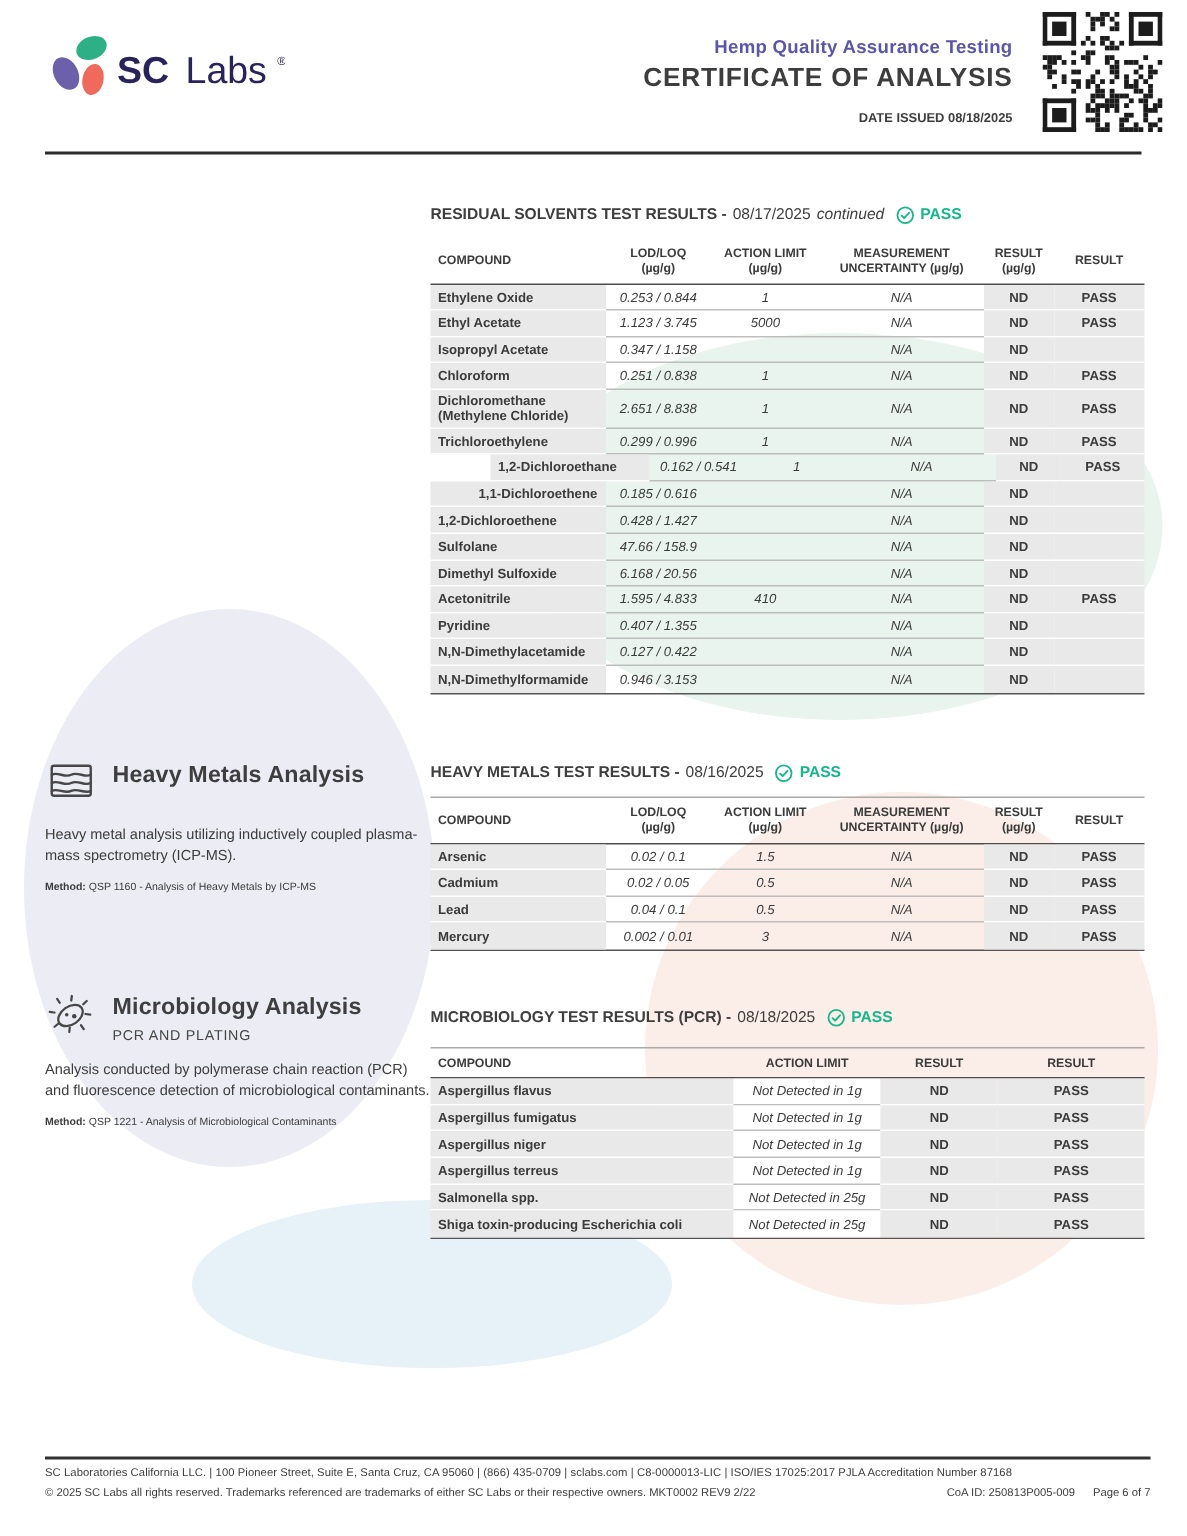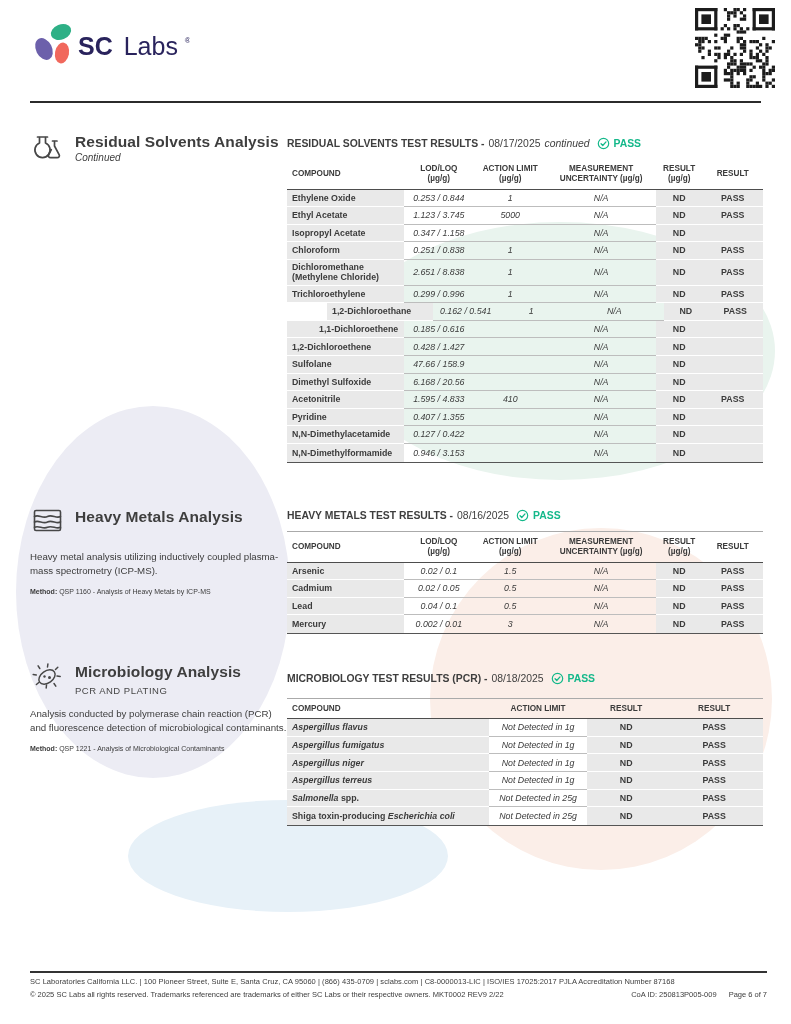--- a/index.html
+++ b/index.html
@@ -50,21 +50,21 @@
   .tc{box-sizing:border-box;display:flex;align-items:center;padding:2px 5px;font-size:8.8px;
       line-height:1.18;min-height:17.6px;color:#3b3b3b;}
   .tc.center{justify-content:center;text-align:center;}
   .tc.g{background:#e9e9e9;border-bottom:1.8px solid #fff;}
   .tc.m{border-bottom:1px solid #bdbdbd;}
   .tc.wbg{background:#fff;}
   .tc.b{font-weight:bold;}
   .tc.it{font-style:italic;}
   .tc.pre{white-space:pre-line;}
   .t-row.last .tc{border-bottom:none;}
-  .segi{font-style:italic;}
+  .segi{}
 
   
   #sec-solv-left{top:128px;left:30px;width:252px;}
   #sec-solv-right{top:137px;left:287px;width:476px;}
   #sec-met-left{top:503px;left:30px;width:252px;}
   #sec-met-right{top:509px;left:287px;width:476px;}
   #sec-mic-left{top:658px;left:30px;width:260px;}
   #sec-mic-right{top:672px;left:287px;width:476px;}
   #sec-mic-right .dtable{margin-top:13px;}
 
@@ -91,20 +91,25 @@
         <ellipse cx="14" cy="31" rx="8" ry="11.5" transform="rotate(-27 14 31)" fill="#6c60ab"></ellipse>
         <ellipse cx="31" cy="14" rx="10.5" ry="7.5" transform="rotate(-22 31 14)" fill="#2eb086"></ellipse>
         <ellipse cx="32" cy="35" rx="7" ry="10.5" transform="rotate(11 32 35)" fill="#f1685c"></ellipse>
       </g>
       <text x="48" y="37" fill="#29235c" font-family="Liberation Sans, sans-serif" font-size="25">
         <tspan font-weight="bold">SC</tspan>
         <tspan dx="4">Labs</tspan>
         <tspan dy="-12" font-size="8">®</tspan>
       </text>
     </svg>
+    <div id="hdr-right">
+      <div class="hdr-program">Hemp Quality Assurance Testing</div>
+      <div class="hdr-doc">CERTIFICATE OF ANALYSIS</div>
+      <div class="hdr-date">DATE ISSUED 08/18/2025</div>
+    </div>
     <div id="qr"><svg width="80" height="80" viewBox="0 0 25 25">
           <rect x="0" y="0" width="7" height="1" fill="#1c1c1c"></rect>
           <rect x="0" y="6" width="7" height="1" fill="#1c1c1c"></rect>
           <rect x="0" y="0" width="1" height="7" fill="#1c1c1c"></rect>
           <rect x="6" y="0" width="1" height="7" fill="#1c1c1c"></rect>
           <rect x="2" y="2" width="3" height="3" fill="#1c1c1c"></rect>
           <rect x="18" y="0" width="7" height="1" fill="#1c1c1c"></rect>
           <rect x="18" y="6" width="7" height="1" fill="#1c1c1c"></rect>
           <rect x="18" y="0" width="1" height="7" fill="#1c1c1c"></rect>
           <rect x="24" y="0" width="1" height="7" fill="#1c1c1c"></rect>
@@ -269,36 +274,20 @@
           <rect x="17" y="24" width="1" height="1" fill="#1c1c1c"></rect>
           <rect x="18" y="24" width="1" height="1" fill="#1c1c1c"></rect>
           <rect x="19" y="24" width="1" height="1" fill="#1c1c1c"></rect>
           <rect x="20" y="24" width="1" height="1" fill="#1c1c1c"></rect>
           <rect x="22" y="24" width="1" height="1" fill="#1c1c1c"></rect>
           <rect x="24" y="24" width="1" height="1" fill="#1c1c1c"></rect>
         </svg></div>
   </div>
   <div class="layer" id="hr-top"></div>
 
-  <div class="layer" id="sec-solv-left">
-    <div class="sec-head">
-      <svg class="sec-icon" viewBox="0 0 36 36">
-        <g stroke="#474747" stroke-width="1.7" fill="none" stroke-linecap="round" stroke-linejoin="round">
-          <path d="M9.5 9.5 v5.5 a7.6 7.6 0 1 0 6 0 V9.5"></path>
-          <line x1="7.5" y1="9" x2="17.5" y2="9"></line>
-          <path d="M24.5 13.5 v4.5 l4.6 8.6 c.9 1.7 -.2 3 -2 3 h-6.4 c-1.8 0 -2.9 -1.3 -2 -3 l2.6 -4.9"></path>
-          <line x1="22.5" y1="13" x2="27" y2="13"></line>
-        </g>
-      </svg>
-      <div>
-        <div class="sec-title">Residual Solvents Analysis</div>
-        <div class="sec-sub-it">Continued</div>
-      </div>
-    </div>
-  </div>
 
   <div class="layer" id="sec-solv-right">
     <div class="tbl-title">
       <span>RESIDUAL SOLVENTS TEST RESULTS -</span>
       <span class="tt-date">08/17/2025</span>
       <span class="tt-note">continued</span>
       <svg class="chk" viewBox="0 0 14 14">
         <circle cx="7" cy="7" r="5.6" fill="none" stroke="#14b88a" stroke-width="1.3"></circle>
         <path d="M4.4 7.3 l1.8 1.8 3.5-3.8" fill="none" stroke="#14b88a" stroke-width="1.4" stroke-linecap="round" stroke-linejoin="round"></path>
       </svg>

